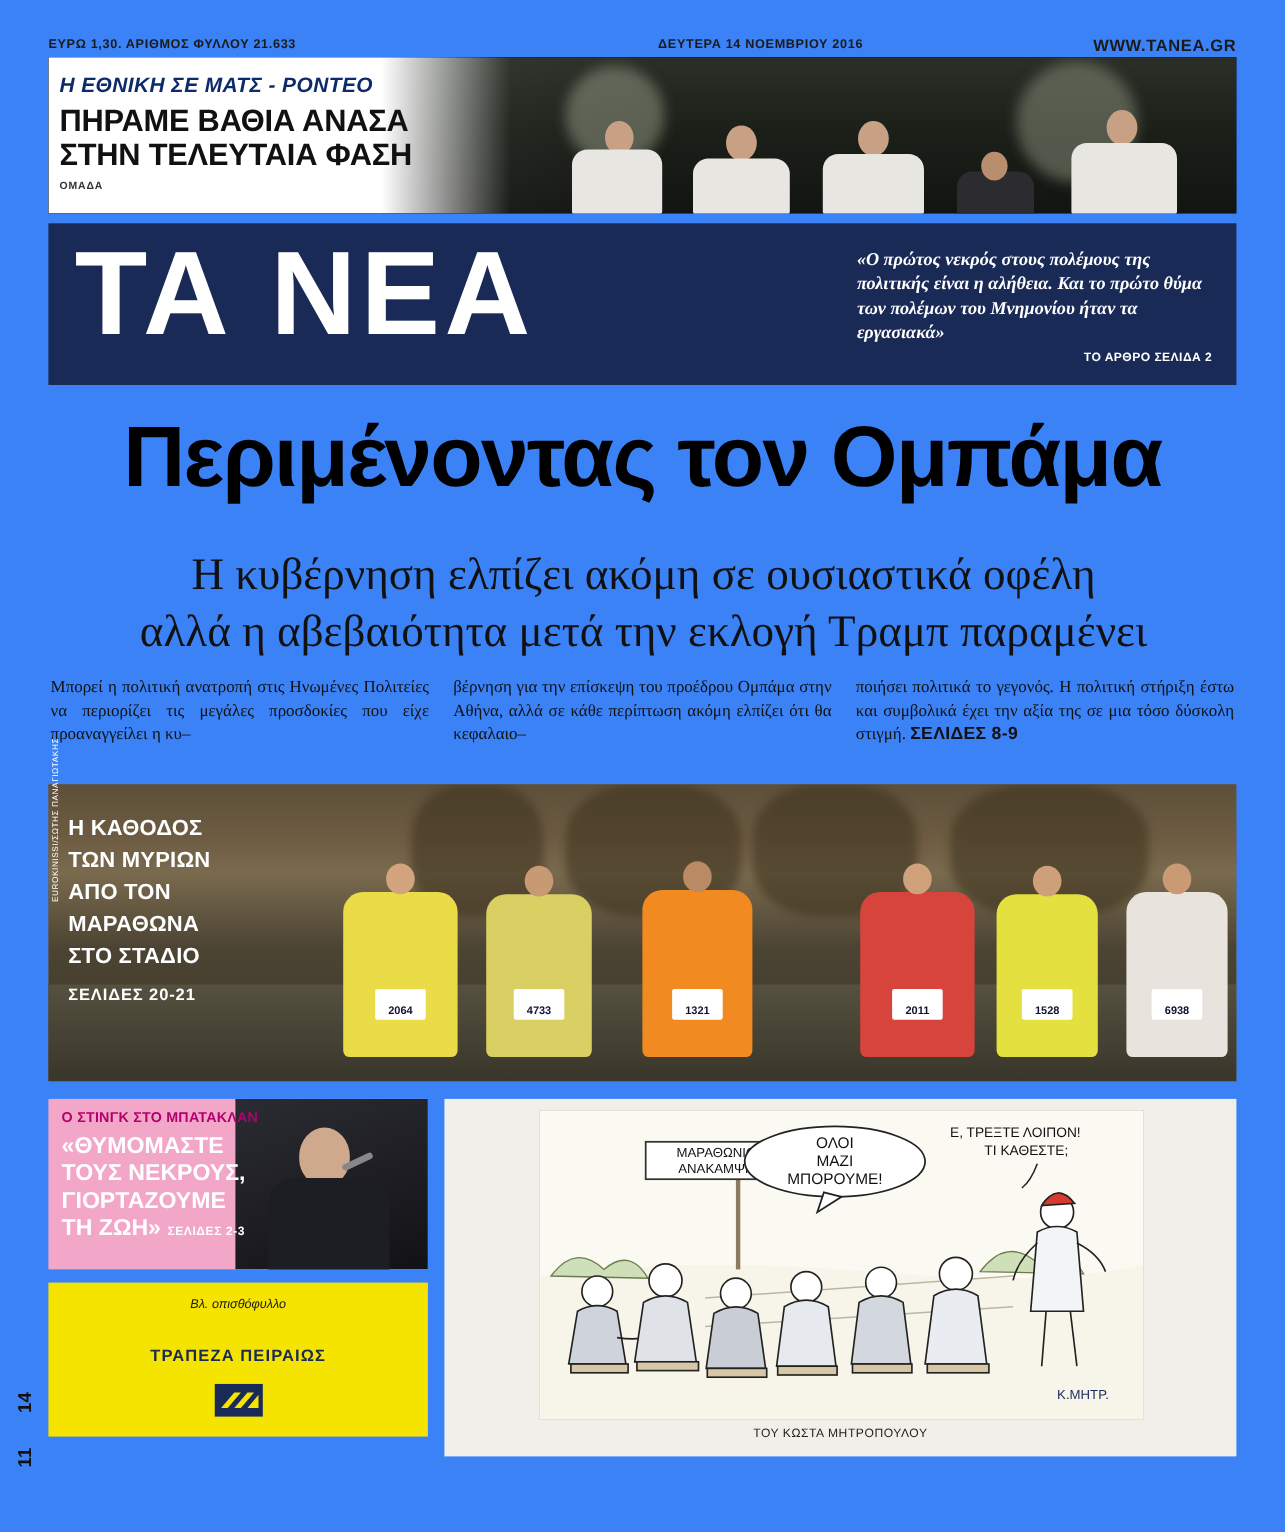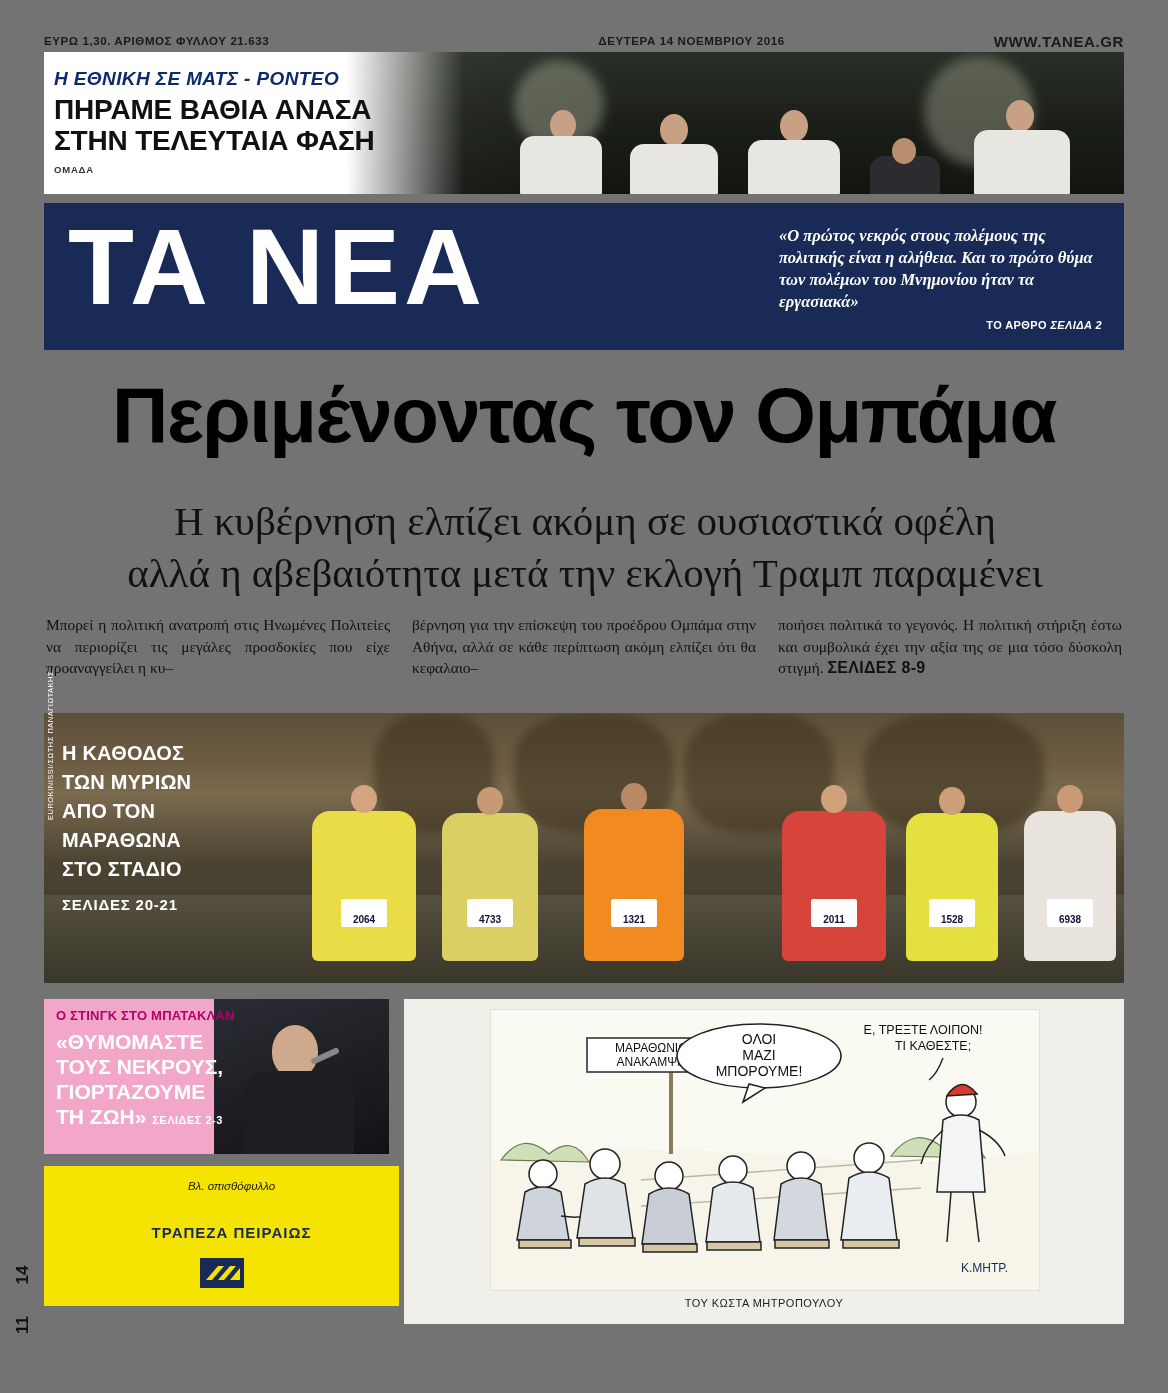--- a/index.html
+++ b/index.html
@@ -1,17 +1,17 @@
 <!DOCTYPE html>
 <html><head>
 <meta charset="utf-8">
 <style>
   html,body{margin:0;padding:0;background:#ffffff;}
   body{width:1168px;height:1393px;font-family:"Liberation Sans",sans-serif;color:#000;position:relative;overflow:hidden;}
-  .page{position:relative;width:1168px;height:1393px;background:#737373;}
+  .page{position:relative;width:1168px;height:1393px;background:#3b82f6;}
 
   
   .topbar{position:absolute;left:44px;top:33px;width:1080px;height:16px;display:flex;justify-content:space-between;align-items:center;
           font-size:11.5px;letter-spacing:.6px;font-weight:700;color:#1a1a1a;}
   .topbar .mid{flex:0 0 auto;margin-left:120px;}
   .topbar .right{font-size:15px;}
 
   
   .sportband{position:absolute;left:44px;top:52px;width:1080px;height:142px;overflow:hidden;background:#000;}
   .sportphoto{position:absolute;left:0;top:0;width:1080px;height:142px;
@@ -29,21 +29,21 @@
   .sportband .htitle{position:absolute;left:10px;top:42px;font-size:28px;line-height:31px;font-weight:800;color:#111;letter-spacing:-.2px;}
   .sportband .sect{position:absolute;left:10px;top:112px;font-size:9.5px;font-weight:700;color:#333;letter-spacing:.8px;}
 
   
   .masthead{position:absolute;left:44px;top:203px;width:1080px;height:147px;background:#1a2a56;}
   .logo{position:absolute;left:24px;top:10px;font-size:108px;line-height:108px;font-weight:800;color:#fff;letter-spacing:4px;
         font-family:"Liberation Sans",sans-serif;}
   .quote{position:absolute;left:735px;top:22px;width:320px;color:#fff;font-family:"Liberation Serif",serif;
          font-style:italic;font-weight:700;font-size:16.5px;line-height:22px;}
   .quoteref{position:absolute;right:22px;top:116px;color:#fff;font-size:11px;font-weight:700;letter-spacing:.4px;}
-  .quoteref b{font-size:11px;font-style:italic;}
+  .quoteref b{font-size:11px;}
 
   
   .headline{position:absolute;left:44px;top:375px;width:1080px;text-align:center;font-size:78px;line-height:80px;
             font-weight:800;letter-spacing:-1.5px;color:#000;}
   .deck{position:absolute;left:70px;top:495px;width:1030px;text-align:center;font-family:"Liberation Serif",serif;
         font-size:41px;line-height:52px;color:#111;}
 
   
   .lead{position:absolute;left:46px;top:614px;width:1076px;display:flex;gap:22px;}
   .lead .col{width:344px;font-family:"Liberation Serif",serif;font-size:15.4px;line-height:21.5px;text-align:justify;color:#111;}
@@ -71,21 +71,21 @@
   .sting{position:absolute;left:44px;top:999px;width:345px;height:155px;overflow:hidden;background:#f3a7c8;}
   .sting .photo{position:absolute;right:0;top:0;width:175px;height:155px;background:linear-gradient(160deg,#2b2b33,#121216);}
   .sting .photo .face{position:absolute;left:58px;top:26px;width:46px;height:52px;background:#cfa98c;border-radius:50% 50% 45% 45%;}
   .sting .photo .body{position:absolute;left:30px;top:72px;width:110px;height:85px;background:#1d1d24;border-radius:24px 24px 0 0;}
   .sting .photo .mic{position:absolute;left:96px;top:54px;width:30px;height:6px;background:#888;transform:rotate(-25deg);border-radius:3px;}
   .sting .kick{position:absolute;left:12px;top:9px;font-size:13px;font-weight:800;color:#b3006e;letter-spacing:.2px;}
   .sting .tl{position:absolute;left:12px;top:30px;width:230px;font-size:21px;line-height:25px;font-weight:800;color:#fff;}
   .sting .pg{font-family:"Liberation Sans",sans-serif;font-size:11px;color:#fff;letter-spacing:.5px;}
 
   
-  .ad{position:absolute;left:44px;top:1166px;width:345px;height:140px;background:#f5e300;padding-left:10px;}
+  .ad{position:absolute;left:44px;top:1166px;width:345px;height:140px;background:#f5e300;}
   .ad .small{position:absolute;top:14px;width:100%;text-align:center;font-size:11.5px;font-style:italic;color:#1a1a1a;}
   .ad .name{position:absolute;top:58px;width:100%;text-align:center;font-size:15px;font-weight:700;letter-spacing:1px;color:#1a2a56;}
   .ad .mark{position:absolute;left:50%;transform:translateX(-50%);top:92px;width:44px;height:30px;}
 
   
   .cartoonwrap{position:absolute;left:404px;top:999px;width:720px;height:325px;background:#f0efe9;}
   .cartoon{position:absolute;left:86px;top:10px;width:548px;height:280px;background:#fffdf6;border:1px solid #e4e2d8;}
   .cartoon svg{display:block;}
   .cartoonby{position:absolute;left:0;top:298px;width:720px;text-align:center;font-size:11px;letter-spacing:.5px;color:#222;}
 

